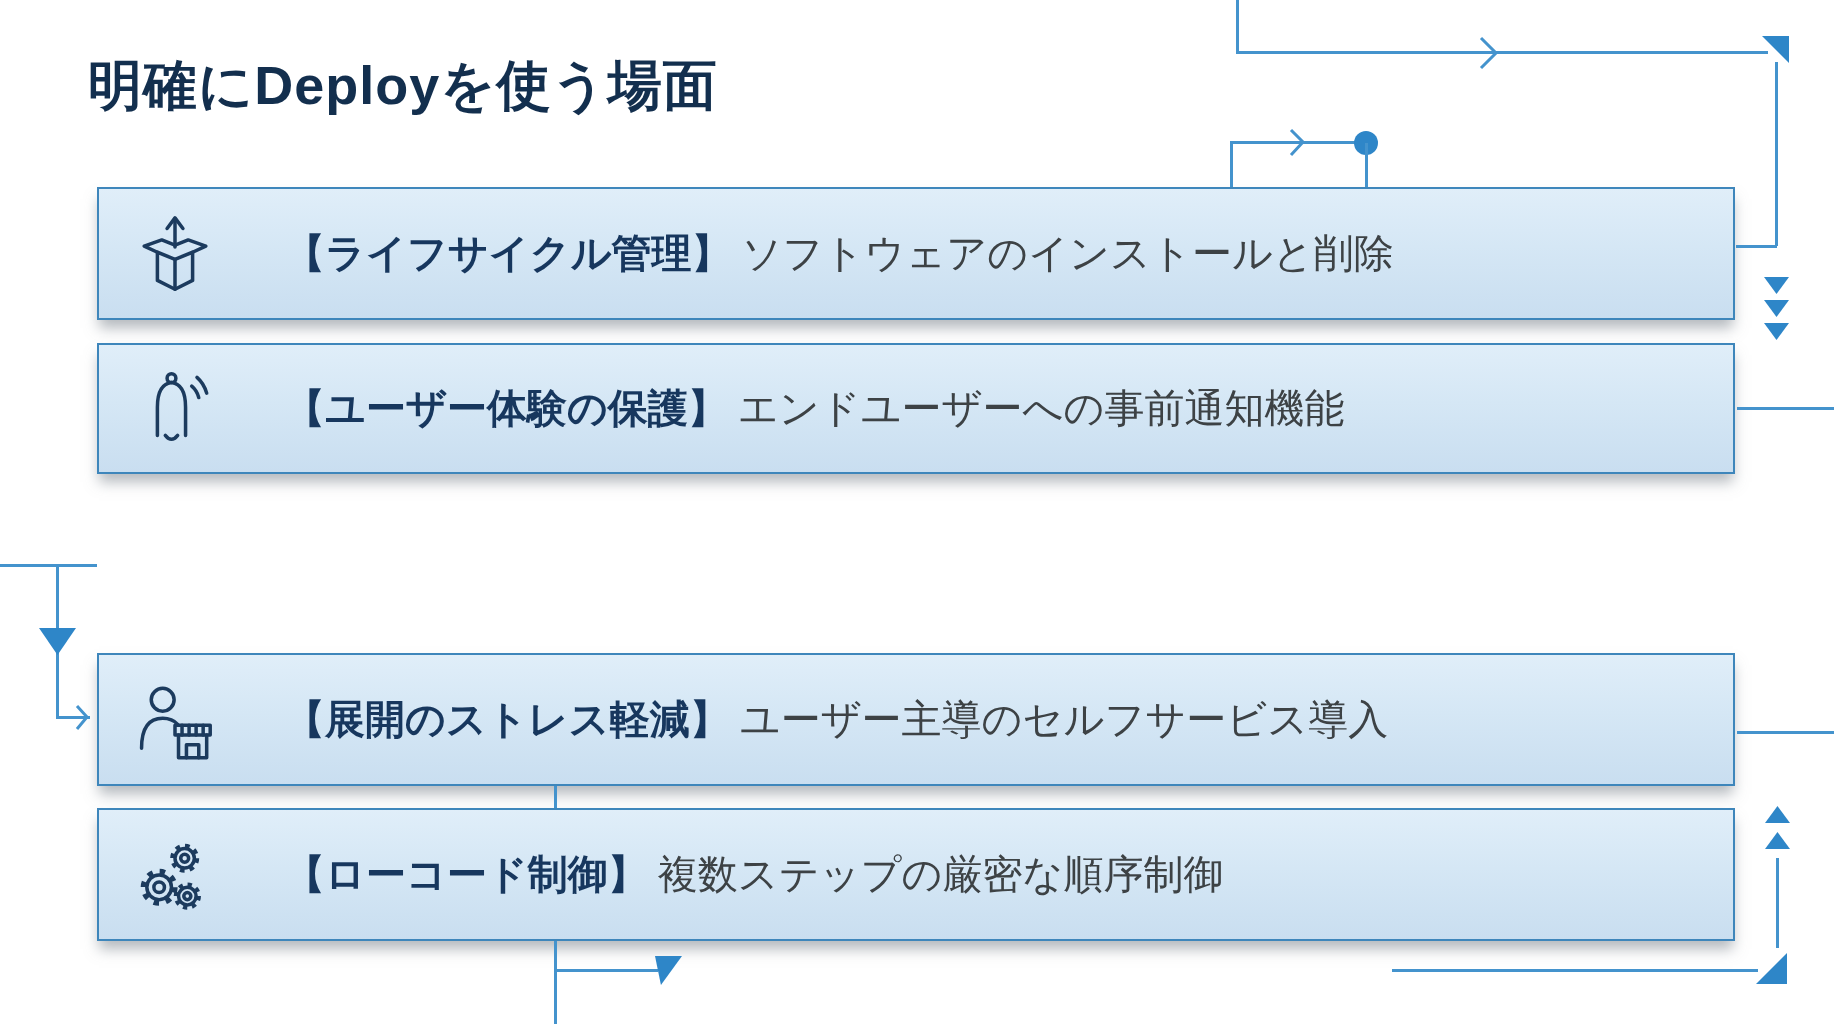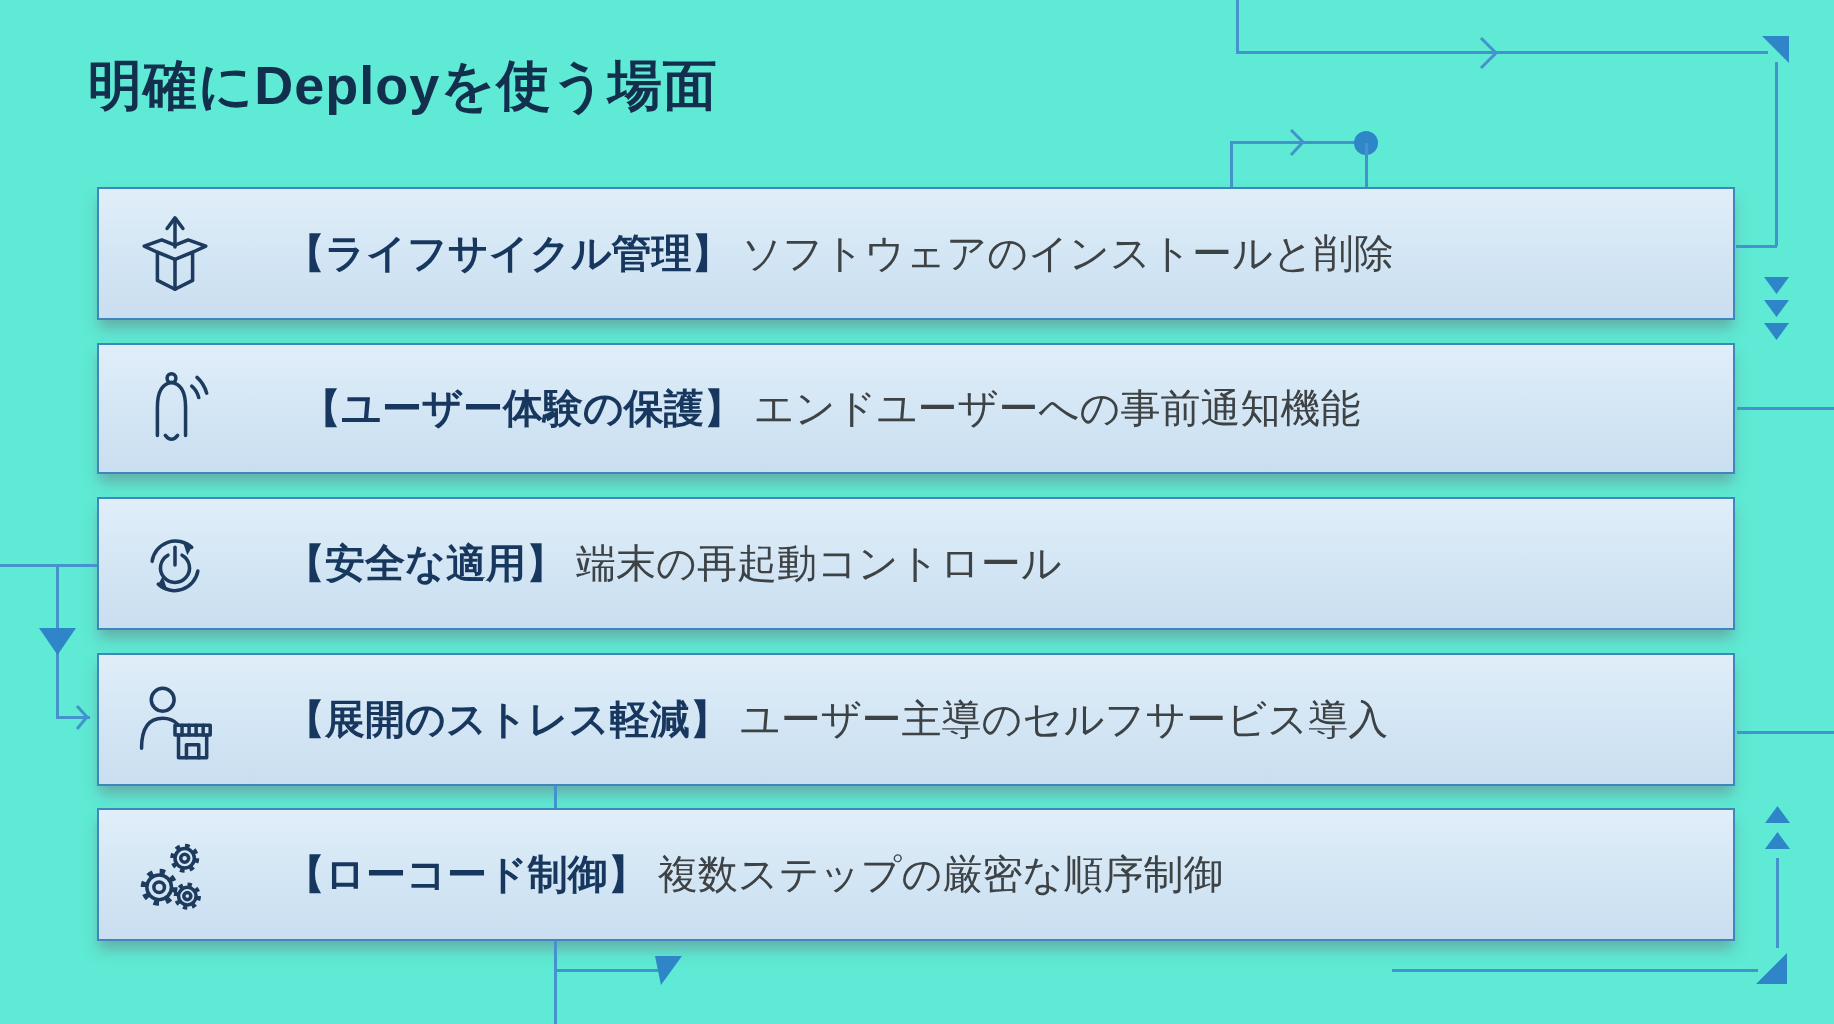--- a/index.html
+++ b/index.html
@@ -3,21 +3,21 @@
 <meta charset="utf-8">
 <style>
   html,body{margin:0;padding:0;}
   body{
     font-family:"Liberation Sans","DejaVu Sans",sans-serif;
     background:#e7e9e8;
   }
   .canvas{
     position:relative;
     width:1834px;height:1024px;
-    background:#5eead4;
+    background:#ffffff;
     overflow:hidden;
   }
   .slide-title{
     position:absolute;left:88px;top:50px;
     font-size:54px;font-weight:800;
     color:#132f4e;letter-spacing:1px;
   }
   .card{
     position:absolute;left:97px;width:1638px;
     box-sizing:border-box;
@@ -61,50 +61,35 @@
         <polyline points="70,48 85,41 65,34 50,40"></polyline>
         <path d="M30 48 L50 56 L70 48 L70 80 L50 90 L30 80 Z"></path>
         <line x1="50" y1="56" x2="50" y2="90"></line>
       </svg>
     </div>
     <div class="row-text">
       <span class="row-heading">【ライフサイクル管理】</span><span class="row-desc">ソフトウェアのインストールと削除</span>
     </div>
   </div>
 
-  <div class="card" style="top:343px;height:131px;gap:16px;">
+  <div class="card" style="top:343px;height:131px;">
     <div class="icon-wrap">
       <svg class="row-icon" width="88" height="94" viewBox="0 0 100 100">
         <circle cx="46" cy="15" r="5"></circle>
         <path d="M30 80 L30 48 Q30 22 46 20 Q62 22 62 48 L62 80"></path>
         <path d="M39 80 Q46 89 53 80"></path>
         <path d="M69 24 Q75 29 77 37"></path>
         <path d="M75 14 Q83 21 86 32"></path>
       </svg>
     </div>
     <div class="row-text">
       <span class="row-heading">【ユーザー体験の保護】</span><span class="row-desc">エンドユーザーへの事前通知機能</span>
     </div>
   </div>
 
-  <div class="card" style="top:497px;height:133px;">
-    <div class="icon-wrap">
-      <svg class="row-icon" width="88" height="94" viewBox="0 0 100 100">
-        <path d="M42 40 A16.5 16.5 0 1 0 58 40"></path>
-        <line x1="50" y1="31" x2="50" y2="51"></line>
-        <path d="M24 47 A27 27 0 0 1 69 31"></path>
-        <path d="M69 31 L59 25 L64 40 Z" fill="#1c3b5e" stroke="none"></path>
-        <path d="M76 58 A27 27 0 0 1 31 73"></path>
-        <path d="M31 73 L41 79 L36 64 Z" fill="#1c3b5e" stroke="none"></path>
-      </svg>
-    </div>
-    <div class="row-text">
-      <span class="row-heading">【安全な適用】</span><span class="row-desc">端末の再起動コントロール</span>
-    </div>
-  </div>
 
   <div class="card" style="top:653px;height:133px;">
     <div class="icon-wrap">
       <svg class="row-icon" width="88" height="94" viewBox="0 0 100 100">
         <circle cx="36" cy="27" r="13"></circle>
         <path d="M12 82 Q12 48 36 48 Q47 48 53 55"></path>
         <path d="M50 56 L90 56 L90 67 L50 67 Z"></path>
         <line x1="58" y1="56" x2="58" y2="67"></line>
         <line x1="66" y1="56" x2="66" y2="67"></line>
         <line x1="74" y1="56" x2="74" y2="67"></line>

